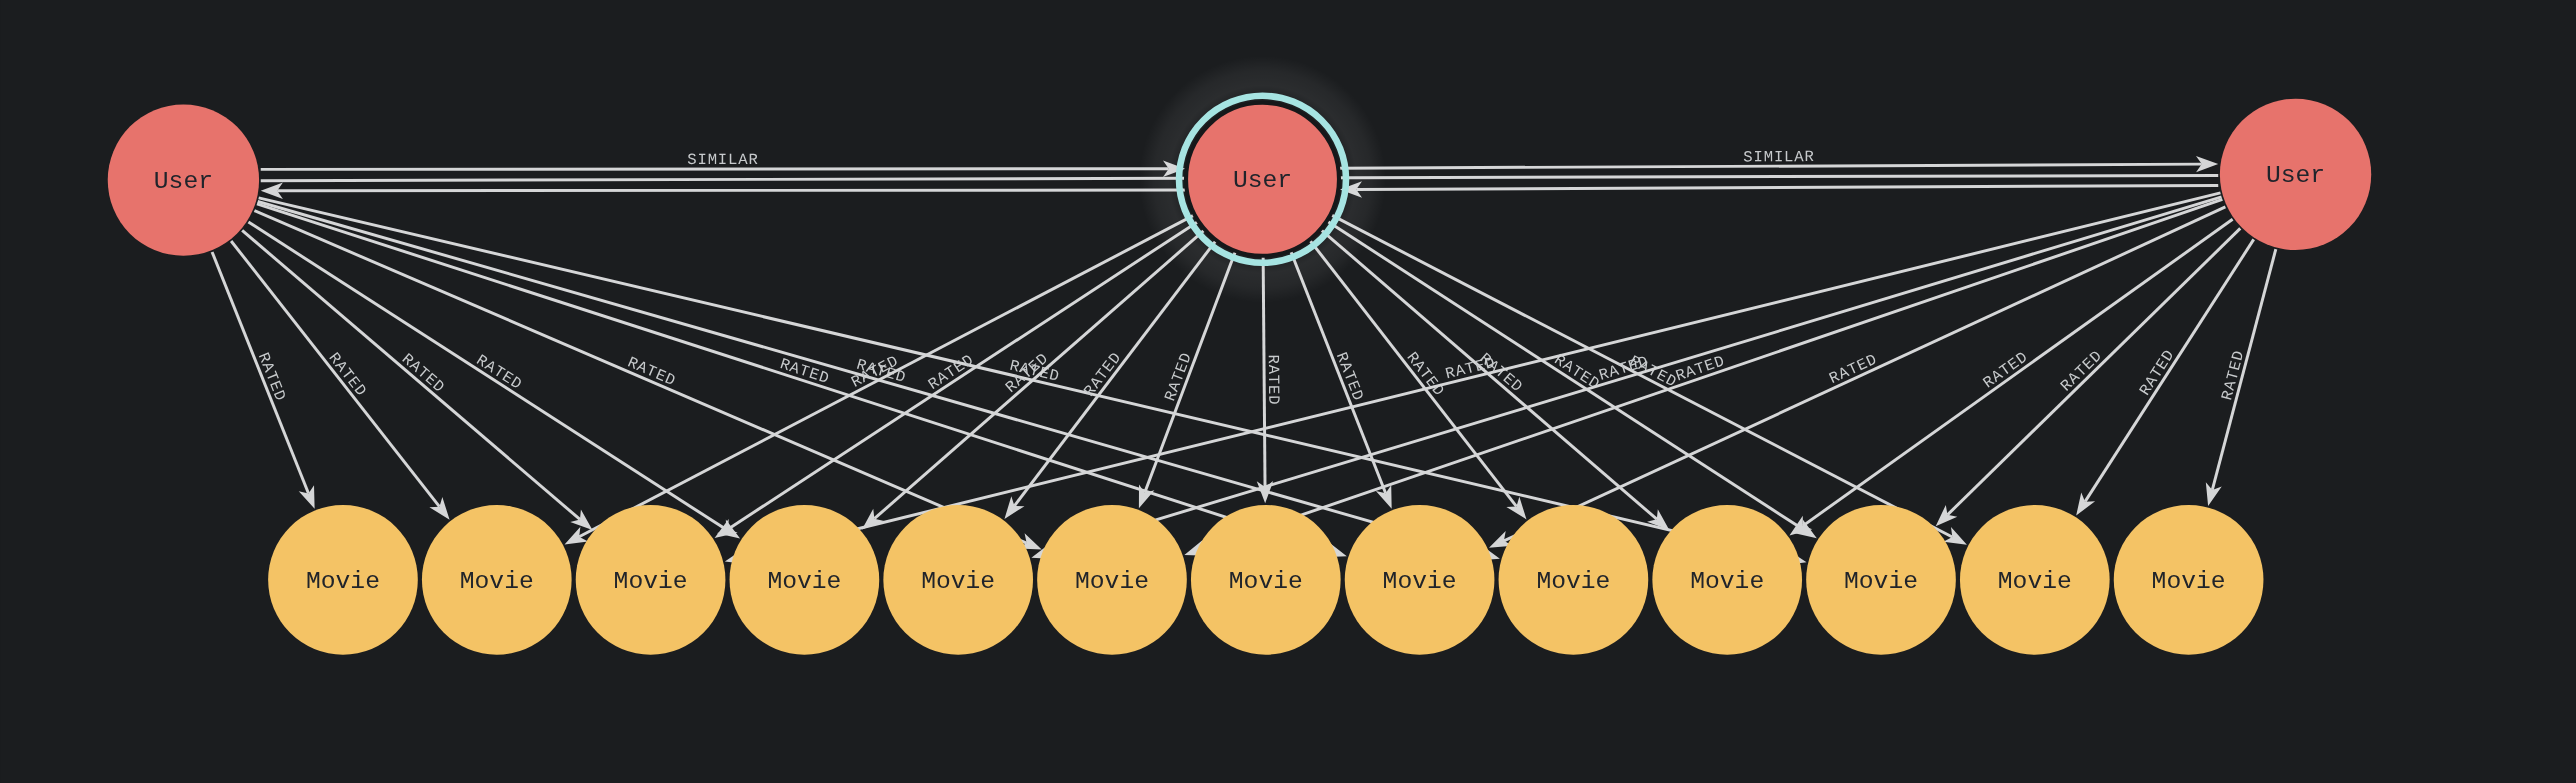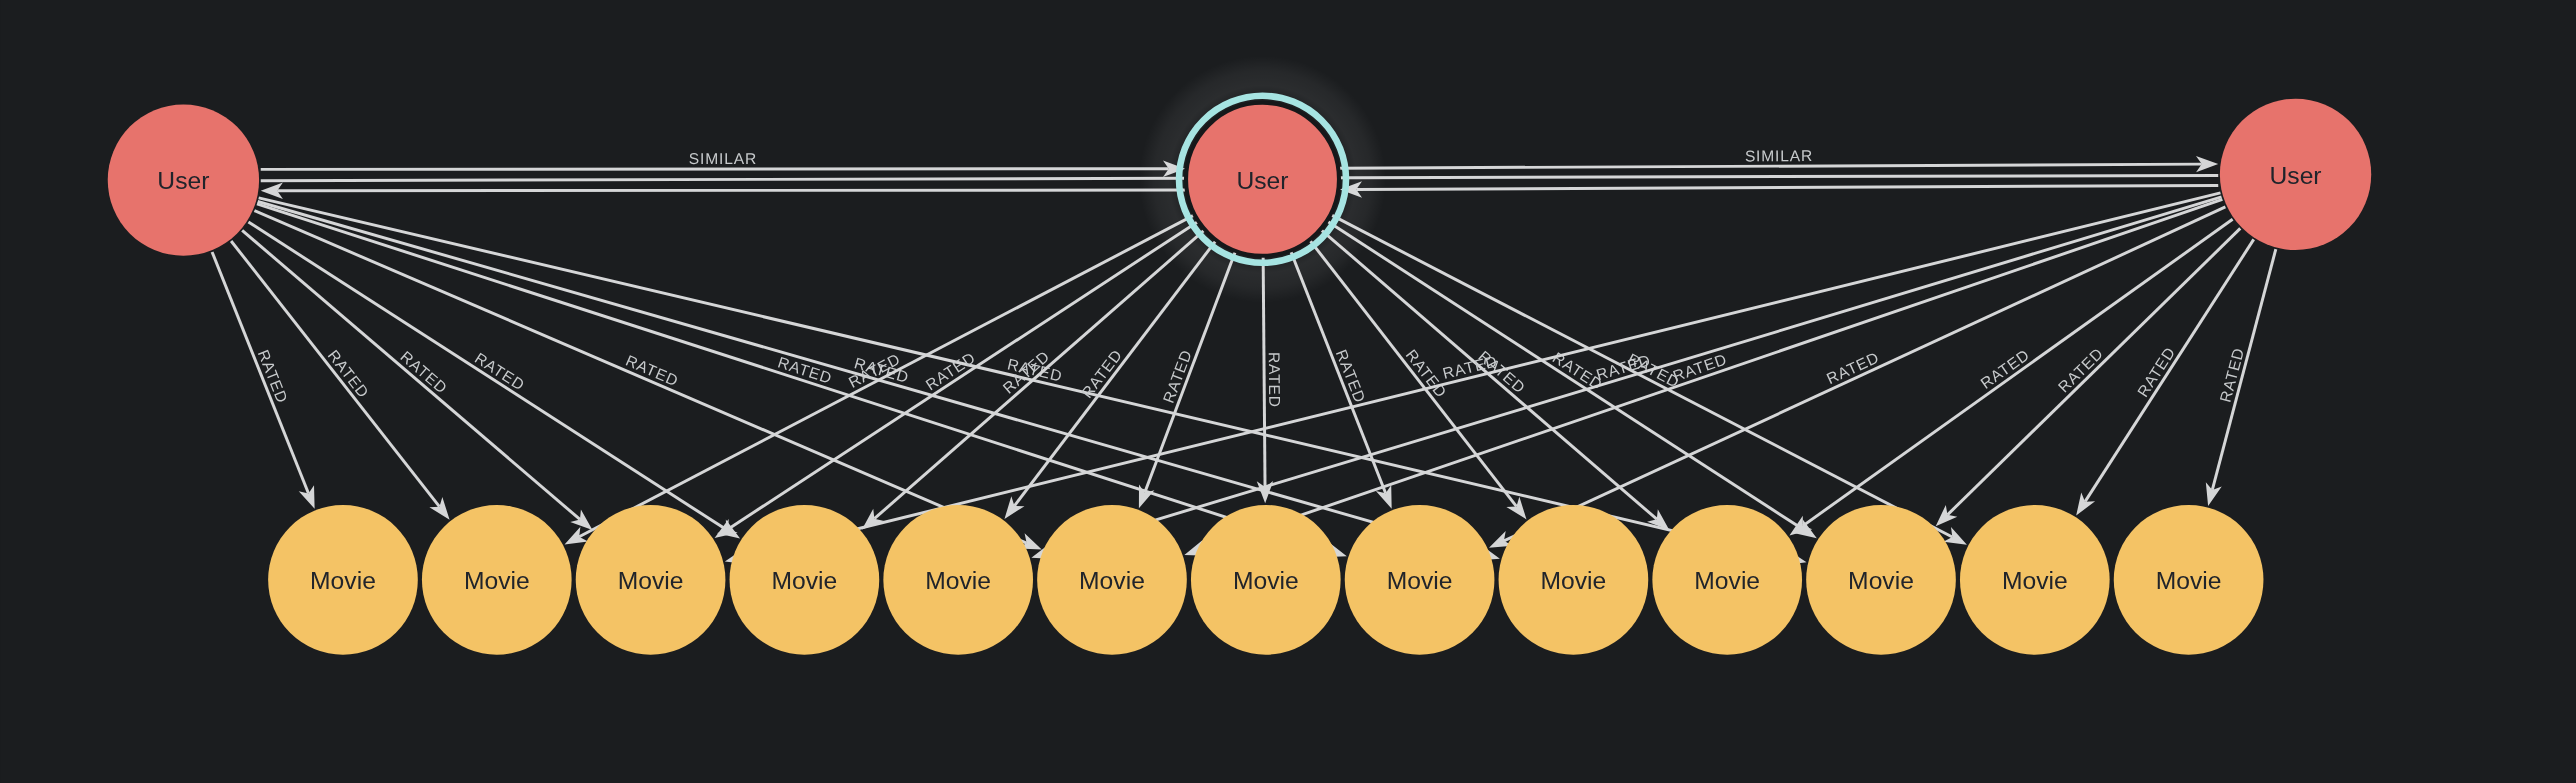--- a/index.html
+++ b/index.html
@@ -2,21 +2,21 @@
 <html style="font-size:13px"><head>
 <meta charset="utf-8">
 <style>
   html, body {
     margin: 0; padding: 0;
     width: 2576px; height: 783px;
     overflow: hidden;
     background: #1b1d1f;
     font-family: "Liberation Sans", "DejaVu Sans", sans-serif;
   }
-  #graph-root { position: absolute; inset: 0; }
+  #graph-root { position: absolute; inset: 0; font-family: Liberation Mono, monospace; }
   svg { display: block; }
   text { user-select: none; }
   .edge-line { fill: none; }
   .edge-label { letter-spacing: 1px; }
   .node-label { font-weight: 400; }
 </style>
 </head>
 <body>
 
 <div id="graph-root">

